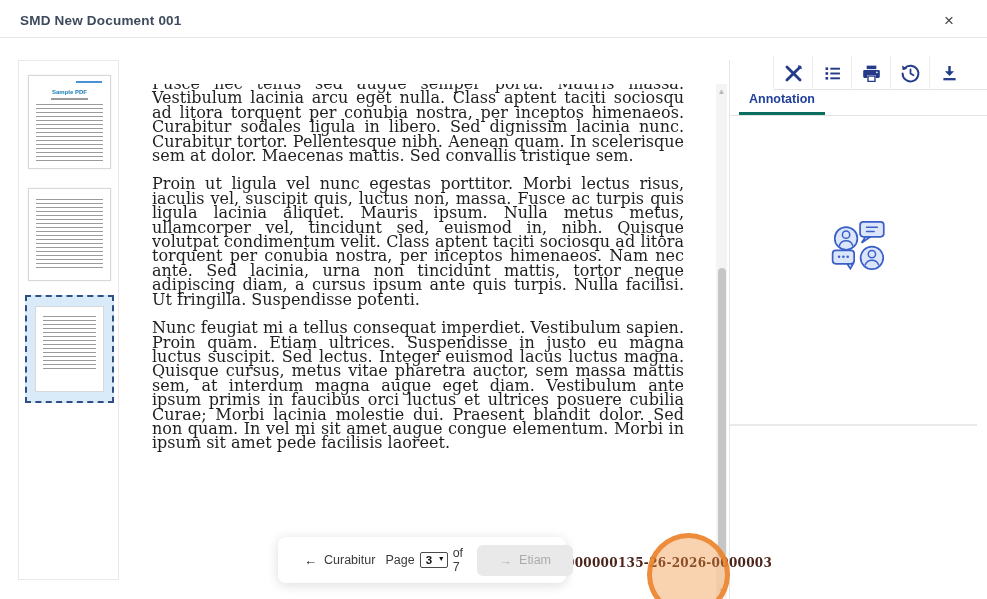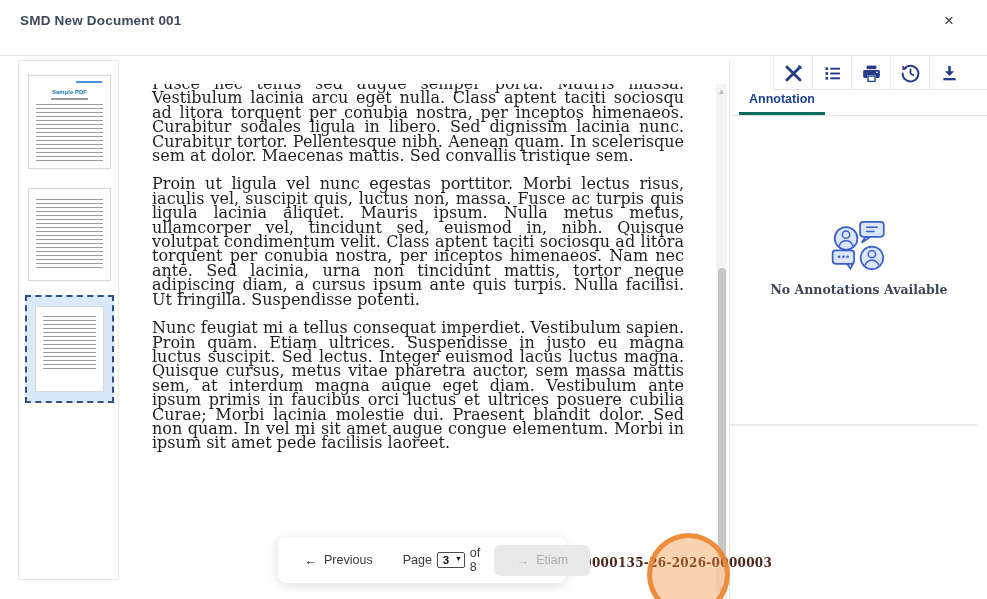--- a/index.html
+++ b/index.html
@@ -1,20 +1,20 @@
 <!DOCTYPE html>
 <html><head>
 <meta charset="utf-8">
 <style>
   * { margin:0; padding:0; box-sizing:border-box; }
   html,body { width:987px; height:599px; overflow:hidden; background:#fff;
               font-family:"Liberation Sans", sans-serif; position:relative; }
 
   
-  .header { position:absolute; left:0; top:0; width:987px; height:56px;
+  .header { position:absolute; left:0; top:0; width:987px; height:38px;
             border-bottom:1px solid #e7e7e7; background:#fff; z-index:5; }
   .header-title { position:absolute; left:20px; top:13px; font-size:13.5px;
                   font-weight:bold; color:#3d4a5c; letter-spacing:.2px; }
   .close-btn { position:absolute; right:26px; top:9px; width:24px; height:24px;
                font-size:17px; color:#444; text-align:center; line-height:24px;
                cursor:pointer; }
 
   
   .sidebar { position:absolute; left:18px; top:60px; width:101px; height:520px;
              border:1px solid #e9e9e9; background:#fff; }
@@ -69,21 +69,21 @@
                 font-size:12.5px; color:#3c4656; }
   .panel-divider { position:absolute; left:0; top:364px; width:247px; height:2px; background:#e9e9e9; }
 
   
   .page-bar { position:absolute; left:278px; top:537px; width:288px; height:46px;
               background:#fff; border-radius:8px; box-shadow:0 2px 12px rgba(0,0,0,.14);
               display:flex; align-items:center; z-index:20; }
   .prev-btn { display:flex; align-items:center; gap:7px; margin-left:26px;
               font-size:12.5px; color:#3a3a3a; cursor:pointer; }
   .prev-arrow { font-size:13px; color:#111; }
-  .page-group { display:flex; align-items:center; margin-left:30px; font-size:12.5px; color:#3a3a3a; }
+  .page-group { display:flex; align-items:center; margin-left:10px; font-size:12.5px; color:#3a3a3a; }
   .page-select-wrap { position:relative; margin:0 5px; }
   .page-select { appearance:none; -webkit-appearance:none; border:1px solid #4a4a4a;
                  border-radius:2px; background:#fff; font-size:11.5px; font-weight:bold;
                  padding:1px 14px 1px 5px; color:#111; cursor:pointer;
                  font-family:"Liberation Sans",sans-serif; }
   .sel-chev { position:absolute; right:3px; top:3px; font-size:7px; color:#111; pointer-events:none; }
   .next-btn { display:flex; align-items:center; gap:7px; margin-left:14px;
               background:#e9e9e9; border-radius:6px; padding:8px 22px;
               font-size:12.5px; color:#ababab; cursor:default; }
   .next-arrow { font-size:13px; color:#b5b5b5; }
@@ -159,21 +159,20 @@
         <path d="M7.8 23.5a6.6 6.6 0 0 1 12.4 0"></path>
         <circle cx="38" cy="31.5" r="3.4"></circle>
         <path d="M31.8 41.5a6.6 6.6 0 0 1 12.4 0"></path>
       </g>
       <g fill="#3a5fc8">
         <circle cx="7.5" cy="34" r="1.2"></circle>
           <circle cx="11.5" cy="34" r="1.2"></circle>
           <circle cx="15.5" cy="34" r="1.2"></circle>
       </g>
     </svg>
-    <div class="empty-text">No Annotations Available</div>
   </div>
   <div class="panel-divider"></div>
 </div>
 
 <div class="toolbar">
   <div class="tool-cell">
     <svg width="21" height="21" viewBox="0 0 24 24">
       <g stroke="#243b8a" stroke-width="3.2" stroke-linecap="round" fill="none">
         <path d="M4.5 4.5L19.5 19.5"></path>
           <path d="M19.5 4.5L4.5 19.5"></path>
@@ -212,31 +211,31 @@
     <svg width="21" height="21" viewBox="0 0 24 24" fill="#243b8a">
       <path d="M10.6 3.5h2.8v6h3.8L12 14.9 6.8 9.5h3.8z"></path>
       <rect x="5" y="17.2" width="14" height="2.6"></rect>
     </svg>
   </div>
 </div>
 
 <div class="page-bar">
   <div class="prev-btn">
     <span class="prev-arrow">←</span>
-    <span>Previous</span>
+    <span>Curabitur</span>
   </div>
   <div class="page-group">
     <span>Page</span>
     <span class="page-select-wrap">
       <select class="page-select">
         <option>3</option>
       </select>
       <span class="sel-chev">▼</span>
     </span>
-    <span>of 8</span>
+    <span>of 7</span>
   </div>
   <div class="next-btn">
     <span class="next-arrow">→</span>
     <span>Etiam</span>
   </div>
 </div>
 
 <div class="bg-text">noc</div>
 <div class="stamp">000000135-26-2026-0000003</div>
 <div class="highlight-circle"></div>

